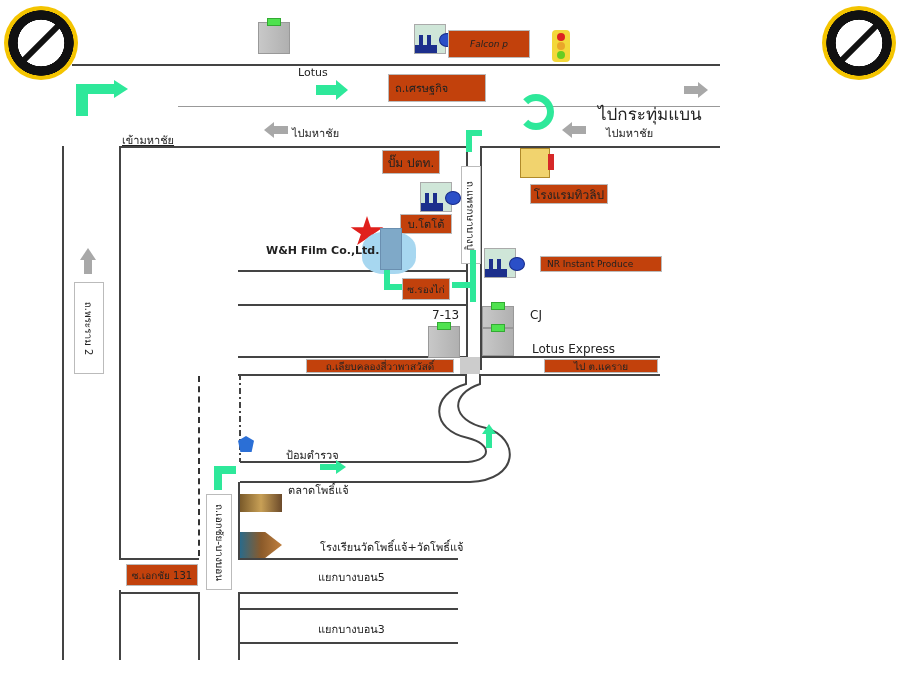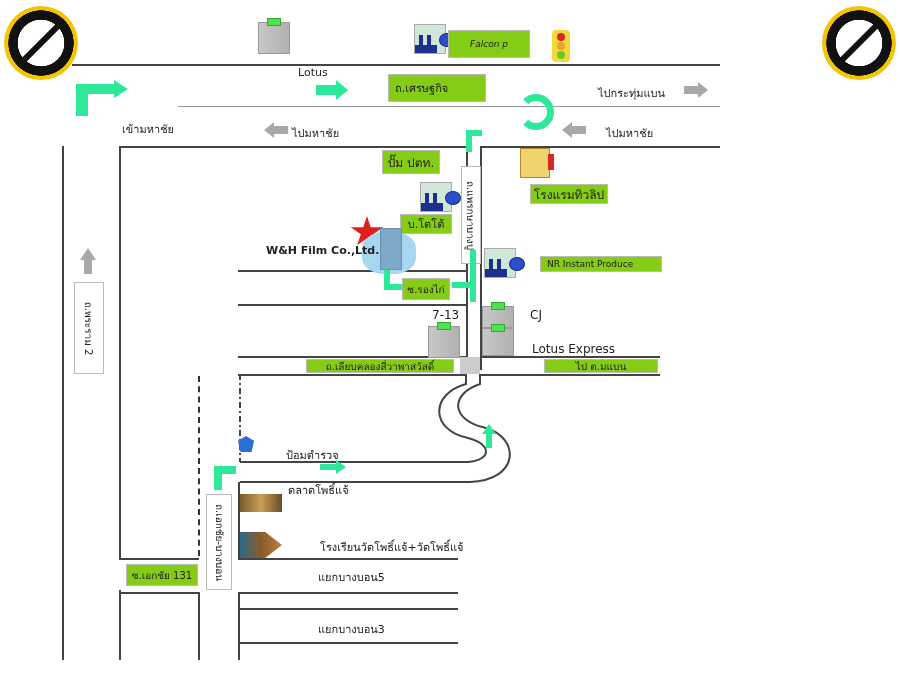--- a/index.html
+++ b/index.html
@@ -2,21 +2,21 @@
 <html><head>
 <meta charset="utf-8">
 <style>
   html,body{margin:0;padding:0;background:#fff;}
   body{width:900px;height:700px;position:relative;overflow:hidden;font-family:"DejaVu Sans",sans-serif;color:#222;}
   .abs{position:absolute;}
   .hl{position:absolute;height:0;border-top:2px solid #444;}
   .hl.thin{border-top:1px solid #999;}
   .vl{position:absolute;width:0;border-left:2px solid #444;}
   .lbl{position:absolute;font-size:11px;color:#222;white-space:nowrap;}
-  .box{position:absolute;border:1px solid #bbb;background:#84cc16;font-size:11px;display:flex;align-items:center;justify-content:center;white-space:nowrap;color:#222;}
+  .box{position:absolute;border:1px solid #bbb;background:#c2410c;font-size:11px;display:flex;align-items:center;justify-content:center;white-space:nowrap;color:#222;}
   .vbox{position:absolute;border:1px solid #bbb;background:#fff;font-size:10px;display:flex;align-items:center;justify-content:center;}
   .vbox span{transform:rotate(90deg);white-space:nowrap;display:block;}
   .store{position:absolute;width:30px;height:30px;background:linear-gradient(90deg,#c8c8c8,#b0b0b0);border:1px solid #999;}
   .store:before{content:"";position:absolute;left:8px;top:-5px;width:12px;height:6px;background:#4fe24f;border:1px solid #3a3;}
   .factory{position:absolute;width:30px;height:28px;background:#cfe6d8;border:1px solid #aaa;}
   .factory .chim{position:absolute;bottom:0;width:4px;height:18px;background:#1c2f8c;}
   .factory .base{position:absolute;bottom:0;left:0;width:22px;height:8px;background:#1c2f8c;}
   .factory .globe{position:absolute;right:-10px;top:8px;width:14px;height:12px;border-radius:50%;background:#2b4fc7;border:1px solid #15298a;}
   .seal{position:absolute;width:74px;height:74px;border-radius:50%;background:radial-gradient(circle,#fff 0 44%,#111 45% 62%,#f4c400 63% 100%);}
   .seal:after{content:"";position:absolute;left:10px;top:34px;width:54px;height:6px;background:#111;transform:rotate(-45deg);}
@@ -54,25 +54,25 @@
 <div class="garrow" style="left:76px;top:84px;width:38px;height:10px;"></div>
 <div class="abs" style="left:114px;top:80px;border-left:14px solid #2ee89a;border-top:9px solid transparent;border-bottom:9px solid transparent;"></div>
 
 <div class="garrow" style="left:316px;top:85px;width:20px;height:10px;"></div>
 <div class="abs" style="left:336px;top:80px;border-left:12px solid #2ee89a;border-top:10px solid transparent;border-bottom:10px solid transparent;"></div>
 
 <div class="box" style="left:388px;top:74px;width:90px;height:26px;justify-content:flex-start;padding-left:6px;">ถ.เศรษฐกิจ</div>
 
 <div class="abs" style="left:518px;top:94px;width:22px;height:22px;border:7px solid #2ee89a;border-left-color:transparent;border-radius:50%;"></div>
 
-<div class="lbl" style="left:598px;top:84px;font-size:11px;">ไปกระทุ่มแบน</div>
+<div class="lbl" style="left:598px;top:100px;font-size:17px;">ไปกระทุ่มแบน</div>
 <div class="abs" style="left:684px;top:86px;width:14px;height:8px;background:#a8a8a8;"></div>
 <div class="abs" style="left:698px;top:82px;border-left:10px solid #a8a8a8;border-top:8px solid transparent;border-bottom:8px solid transparent;"></div>
 
-<div class="lbl" style="left:122px;top:120px;">เข้ามหาชัย</div>
+<div class="lbl" style="left:122px;top:131px;text-decoration:underline;">เข้ามหาชัย</div>
 <div class="abs" style="left:274px;top:126px;width:14px;height:8px;background:#a8a8a8;"></div>
 <div class="abs" style="left:264px;top:122px;border-right:10px solid #a8a8a8;border-top:8px solid transparent;border-bottom:8px solid transparent;"></div>
 <div class="lbl" style="left:292px;top:124px;">ไปมหาชัย</div>
 
 <div class="abs" style="left:572px;top:126px;width:14px;height:8px;background:#a8a8a8;"></div>
 <div class="abs" style="left:562px;top:122px;border-right:10px solid #a8a8a8;border-top:8px solid transparent;border-bottom:8px solid transparent;"></div>
 <div class="lbl" style="left:606px;top:124px;">ไปมหาชัย</div>
 
 <div class="vl" style="left:62px;top:146px;height:514px;"></div>
 <div class="vl" style="left:119px;top:146px;height:412px;"></div>
@@ -133,21 +133,21 @@
 <div class="box" style="left:540px;top:256px;width:114px;height:14px;font-size:9px;justify-content:flex-start;padding-left:6px;">NR Instant Produce</div>
 
 <div class="lbl" style="left:432px;top:308px;font-size:12px;">7-13</div>
 <div class="store" style="left:428px;top:326px;"></div>
 <div class="store" style="left:482px;top:306px;height:20px;"></div>
 <div class="store" style="left:482px;top:328px;height:26px;"></div>
 <div class="lbl" style="left:530px;top:308px;font-size:12px;">CJ</div>
 <div class="lbl" style="left:532px;top:342px;font-size:12px;">Lotus Express</div>
 
 <div class="box" style="left:306px;top:359px;width:146px;height:12px;font-size:10px;">ถ.เลียบคลองสี่วาพาสวัสดิ์</div>
-<div class="box" style="left:544px;top:359px;width:112px;height:12px;font-size:10px;">ไป ต.มแบน</div>
+<div class="box" style="left:544px;top:359px;width:112px;height:12px;font-size:10px;">ไป ต.แคราย</div>
 
 <svg class="abs" style="left:230px;top:370px;" width="290" height="120">
   <path d="M236 4 L236 14 C200 24,200 60,238 68 C262 74,262 90,238 92 L10 92" fill="none" stroke="#444" stroke-width="2"></path>
   <path d="M250 4 L250 14 C220 24,220 50,256 58 C290 68,290 110,240 112 L10 112" fill="none" stroke="#444" stroke-width="2"></path>
   <path d="M10 4 L10 92" fill="none" stroke="#444" stroke-width="2" stroke-dasharray="6 3 2 3"></path>
 </svg>
 <div class="abs" style="left:198px;top:376px;height:180px;border-left:2px dashed #333;"></div>
 <div class="vl" style="left:238px;top:482px;height:76px;"></div>
 <div class="vl" style="left:238px;top:592px;height:68px;"></div>
 

